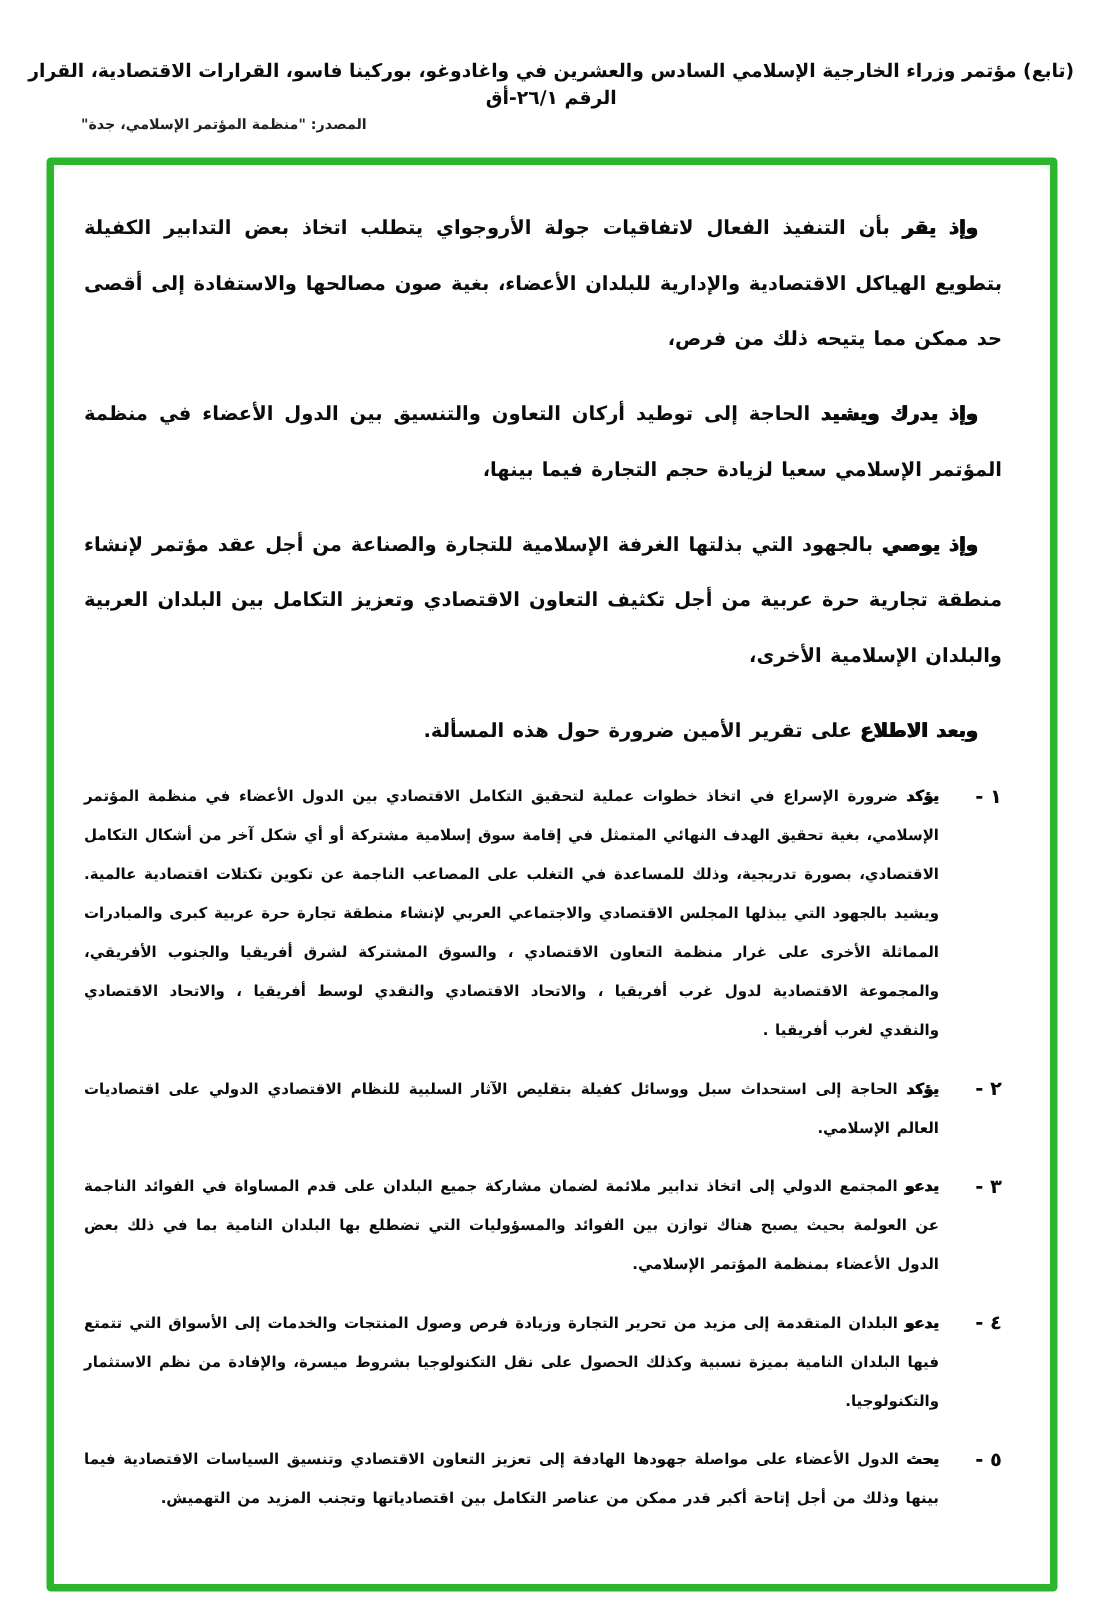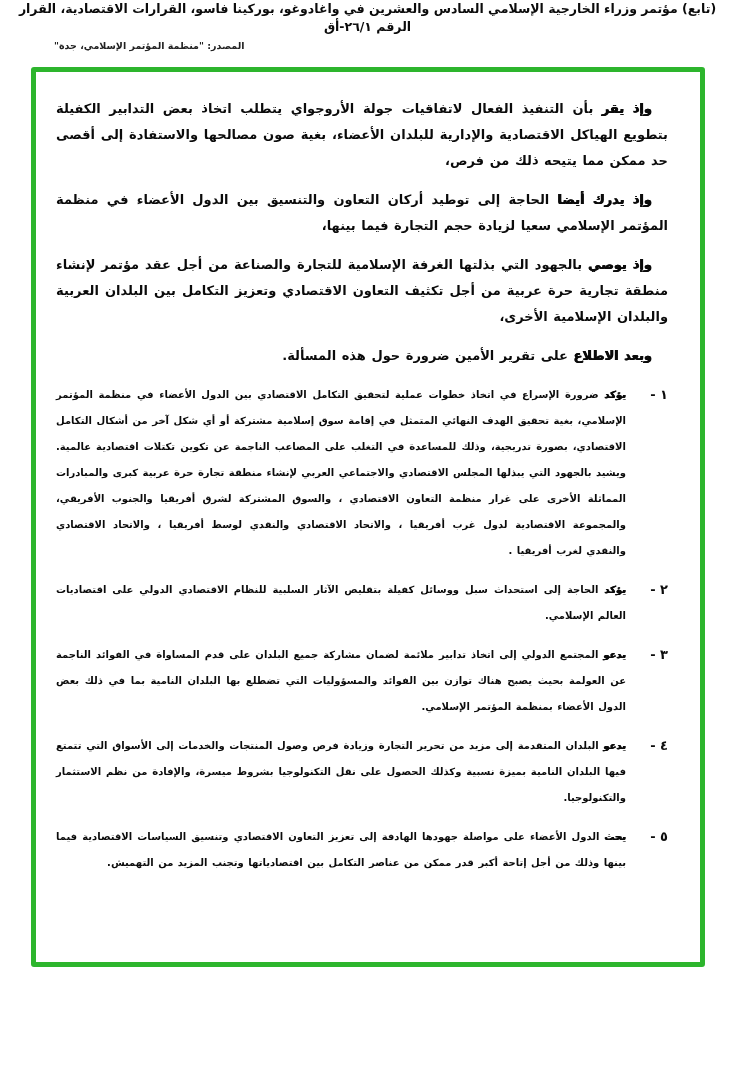--- a/index.html
+++ b/index.html
@@ -2,21 +2,21 @@
 <html lang="ar"><head>
 <meta charset="utf-8">
 <style>
   * { margin:0; padding:0; box-sizing:border-box; }
   html,body { background:#ffffff; }
   body {
     width:735px; height:1072px; overflow:hidden;
     font-family:"DejaVu Sans", sans-serif;
     color:#0b0b0b; position:relative;
   }
-  .page { width:735px; height:1072px; }
+  .page { width:735px; height:1072px; padding-top:38px; }
 
   .header-line{
     direction:rtl; unicode-bidi:embed;
     text-align:center;
     font-size:12.5px; font-weight:700;
     padding:0 8px; line-height:18px;
     letter-spacing:0;
   }
   .source-line{
     direction:rtl; unicode-bidi:embed;
@@ -33,21 +33,21 @@
     border-radius:3px;
     padding:24px 32px 30px 20px;
     direction:rtl; unicode-bidi:embed;
     background:#ffffff;
   }
 
   .para{
     direction:rtl;
     text-align:justify;
     font-size:13px; font-weight:700;
-    line-height:26px;
+    line-height:37px;
     margin-bottom:13px;
     text-indent:16px;
     word-spacing:1px;
   }
   .lead{
     font-weight:700;
     text-shadow:0.4px 0 0 currentColor, -0.4px 0 0 currentColor;
   }
 
   .items{ margin-top:4px; }
@@ -77,21 +77,21 @@
 <div class="page">
 
   <div class="header-line">(تابع) مؤتمر وزراء الخارجية الإسلامي السادس والعشرين في واغادوغو، بوركينا فاسو، القرارات الاقتصادية، القرار الرقم ٢٦/١-أق</div>
 
   <div class="source-line">المصدر: "منظمة المؤتمر الإسلامي، جدة"</div>
 
   <div class="green-frame">
 
     <p class="para"><b class="lead">وإذ يقر</b> <span>بأن التنفيذ الفعال لاتفاقيات جولة الأروجواي يتطلب اتخاذ بعض التدابير الكفيلة بتطويع الهياكل الاقتصادية والإدارية للبلدان الأعضاء، بغية صون مصالحها والاستفادة إلى أقصى حد ممكن مما يتيحه ذلك من فرص،</span></p>
 
-    <p class="para"><b class="lead">وإذ يدرك أيضا</b> <span>الحاجة إلى توطيد أركان التعاون والتنسيق بين الدول الأعضاء في منظمة المؤتمر الإسلامي سعيا لزيادة حجم التجارة فيما بينها،</span></p>
+    <p class="para"><b class="lead">وإذ يدرك ويشيد</b> <span>الحاجة إلى توطيد أركان التعاون والتنسيق بين الدول الأعضاء في منظمة المؤتمر الإسلامي سعيا لزيادة حجم التجارة فيما بينها،</span></p>
 
 
     <p class="para"><b class="lead">وإذ يوصي</b> <span>بالجهود التي بذلتها الغرفة الإسلامية للتجارة والصناعة من أجل عقد مؤتمر لإنشاء منطقة تجارية حرة عربية من أجل تكثيف التعاون الاقتصادي وتعزيز التكامل بين البلدان العربية والبلدان الإسلامية الأخرى،</span></p>
 
     <p class="para"><b class="lead">وبعد الاطلاع</b> <span>على تقرير الأمين ضرورة حول هذه المسألة.</span></p>
 
     <div class="items">
 
       <div class="item">
         <div class="item-num">١ -</div>

